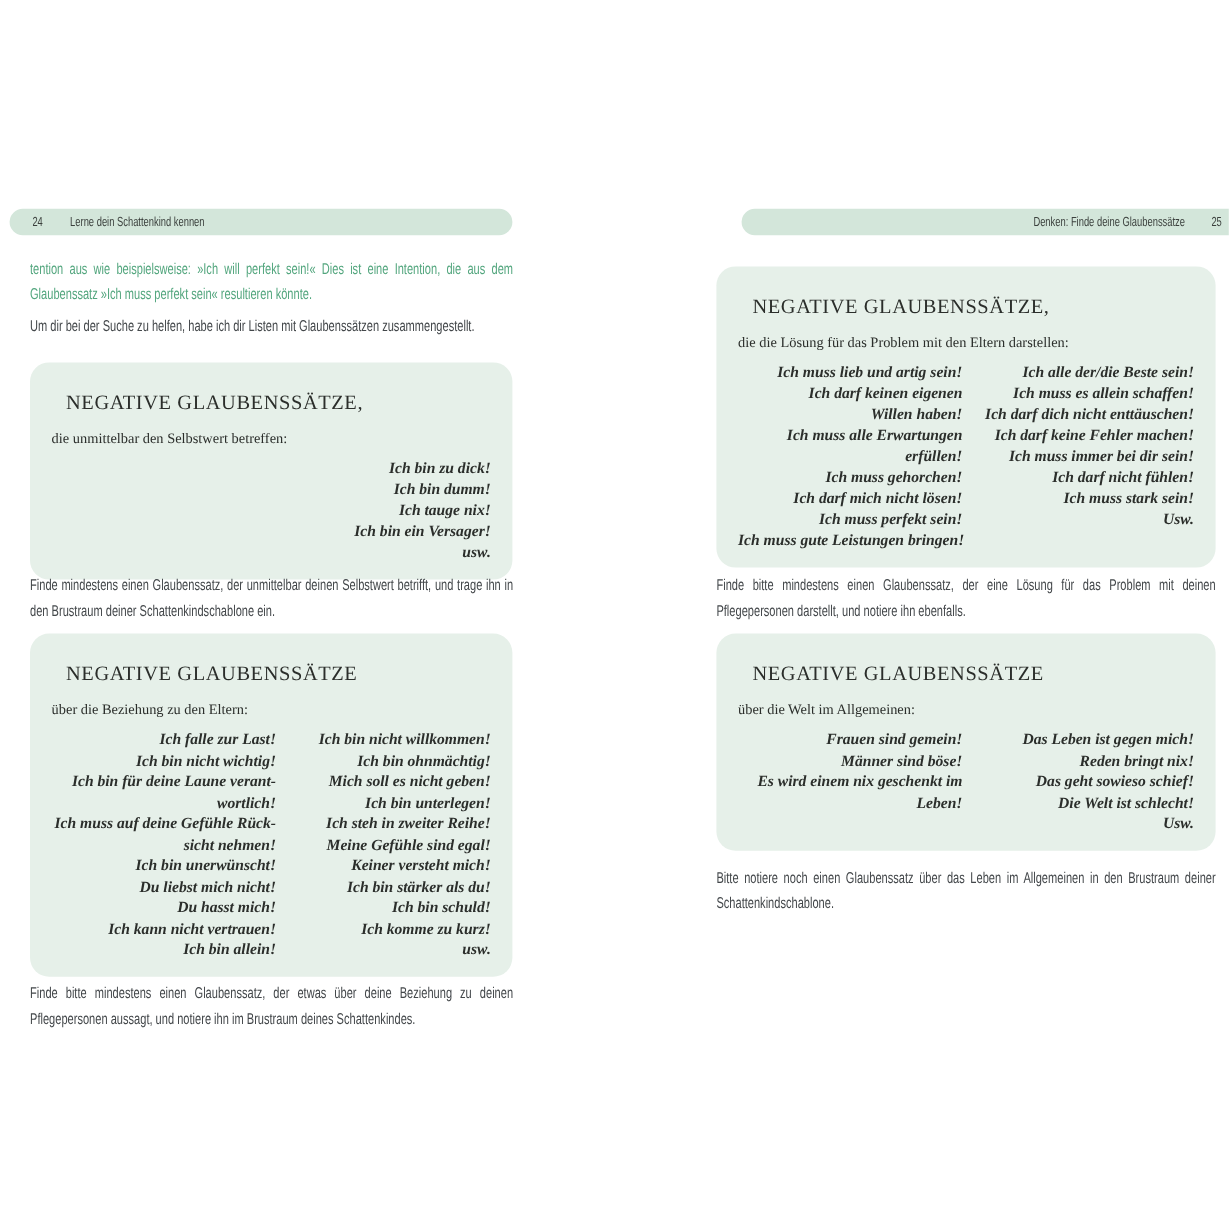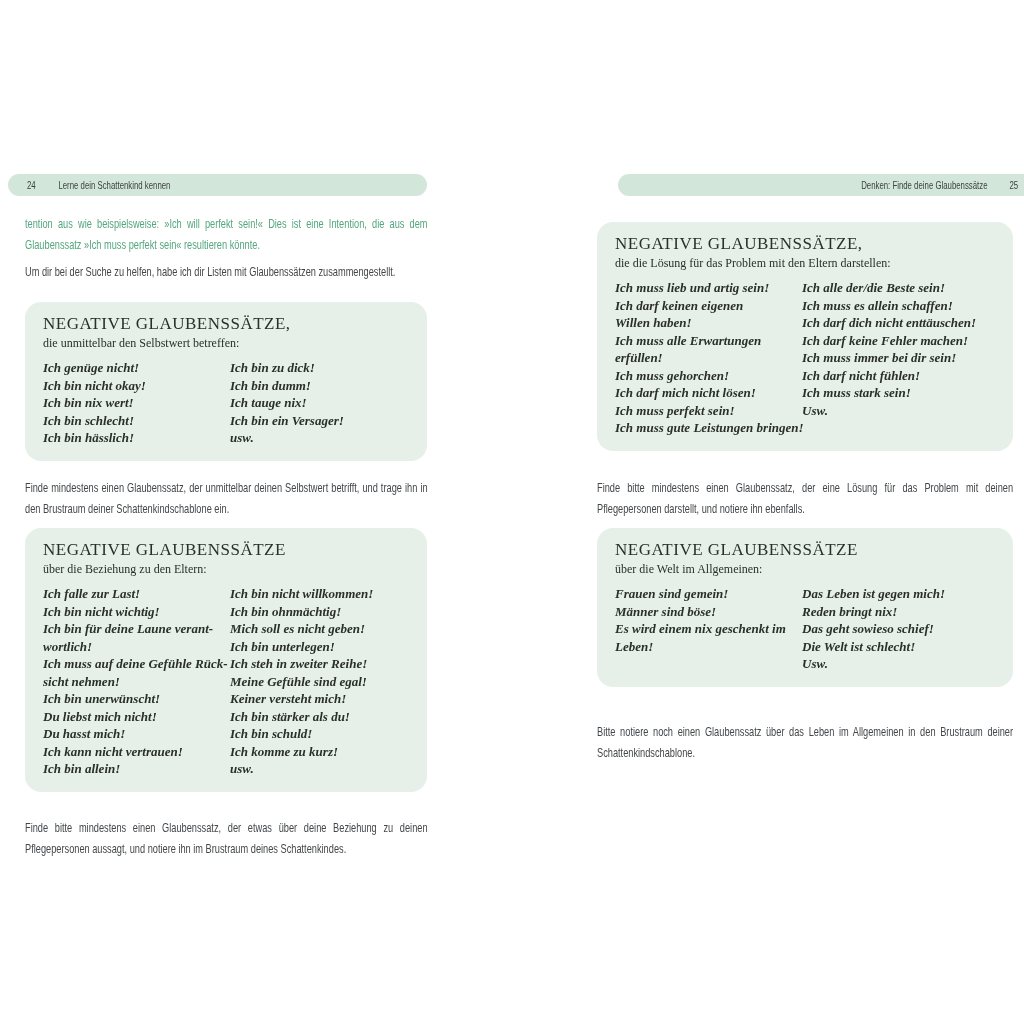--- a/index.html
+++ b/index.html
@@ -48,33 +48,33 @@
   .belief-box {
     position: absolute;
     background: var(--box-bg, #e6f0e9);
     border-radius: 16px;
     padding: 12px 18px 14px 18px;
     box-sizing: border-box;
     font-family: "Liberation Serif", serif;
     color: var(--box-text, #2b2e2b);
   }
   .box-title {
-    margin: 0;
+    margin: 12px;
     font-size: 17px;
     line-height: 20px;
     font-weight: 400;
     letter-spacing: 0.5px;
     color: var(--box-text, #2b2e2b);
   }
   .box-subtitle {
     font-size: 12px;
     line-height: 15px;
     margin-top: 2px;
   }
-  .box-columns { display: flex; margin-top: 8px; }
+  .box-columns { display: flex; margin-top: 8px; text-align: right; }
   .box-col { white-space: pre; }
   .box-col.first { width: 187px; flex: 0 0 187px; }
   .box-col.second { flex: 1 1 auto; }
   .box-col > div {
     font-size: 13px;
     line-height: 17.5px;
     font-weight: 700;
     font-style: italic;
   }
 </style>
@@ -91,21 +91,20 @@
   </div>
 
   <p class="sans-para accent w-left" style="left:25px; top:213px; margin:0;">tention aus wie beispielsweise: »Ich will perfekt sein!« Dies ist eine Intention, die aus dem Glaubenssatz »Ich muss perfekt sein« resultieren könnte.</p>
 
   <p class="sans-para w-left" style="left:25px; top:261px; margin:0;">Um dir bei der Suche zu helfen, habe ich dir Listen mit Glaubenssätzen zusammengestellt.</p>
 
   <section class="belief-box" style="left:25px; top:302px; width:402px;">
     <h2 class="box-title">NEGATIVE GLAUBENSSÄTZE,</h2>
     <div class="box-subtitle">die unmittelbar den Selbstwert betreffen:</div>
     <div class="box-columns">
-      <div class="box-col first"><div>Ich genüge nicht!</div><div>Ich bin nicht okay!</div><div>Ich bin nix wert!</div><div>Ich bin schlecht!</div><div>Ich bin hässlich!</div></div>
       <div class="box-col second"><div>Ich bin zu dick!</div><div>Ich bin dumm!</div><div>Ich tauge nix!</div><div>Ich bin ein Versager!</div><div>usw.</div></div>
     </div>
   </section>
 
   <p class="sans-para w-left" style="left:25px; top:477px; margin:0;">Finde mindestens einen Glaubenssatz, der unmittelbar deinen Selbstwert betrifft, und trage ihn in den Brustraum deiner Schattenkindschablone ein.</p>
 
   <section class="belief-box" style="left:25px; top:528px; width:402px;">
     <h2 class="box-title">NEGATIVE GLAUBENSSÄTZE</h2>
     <div class="box-subtitle">über die Beziehung zu den Eltern:</div>
     <div class="box-columns">

